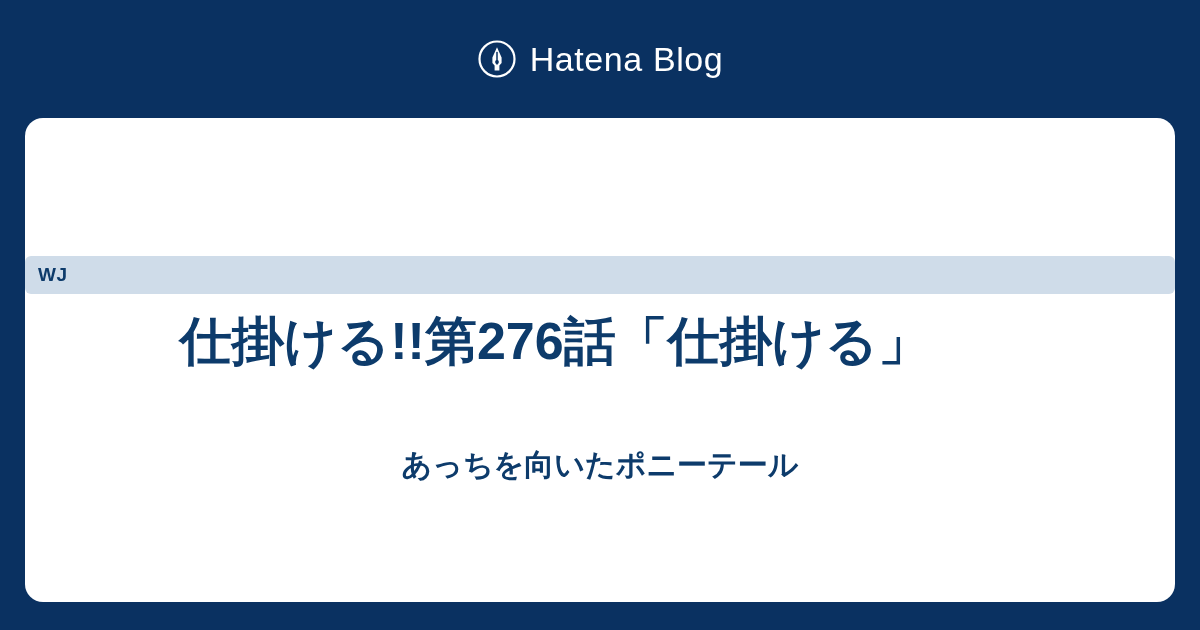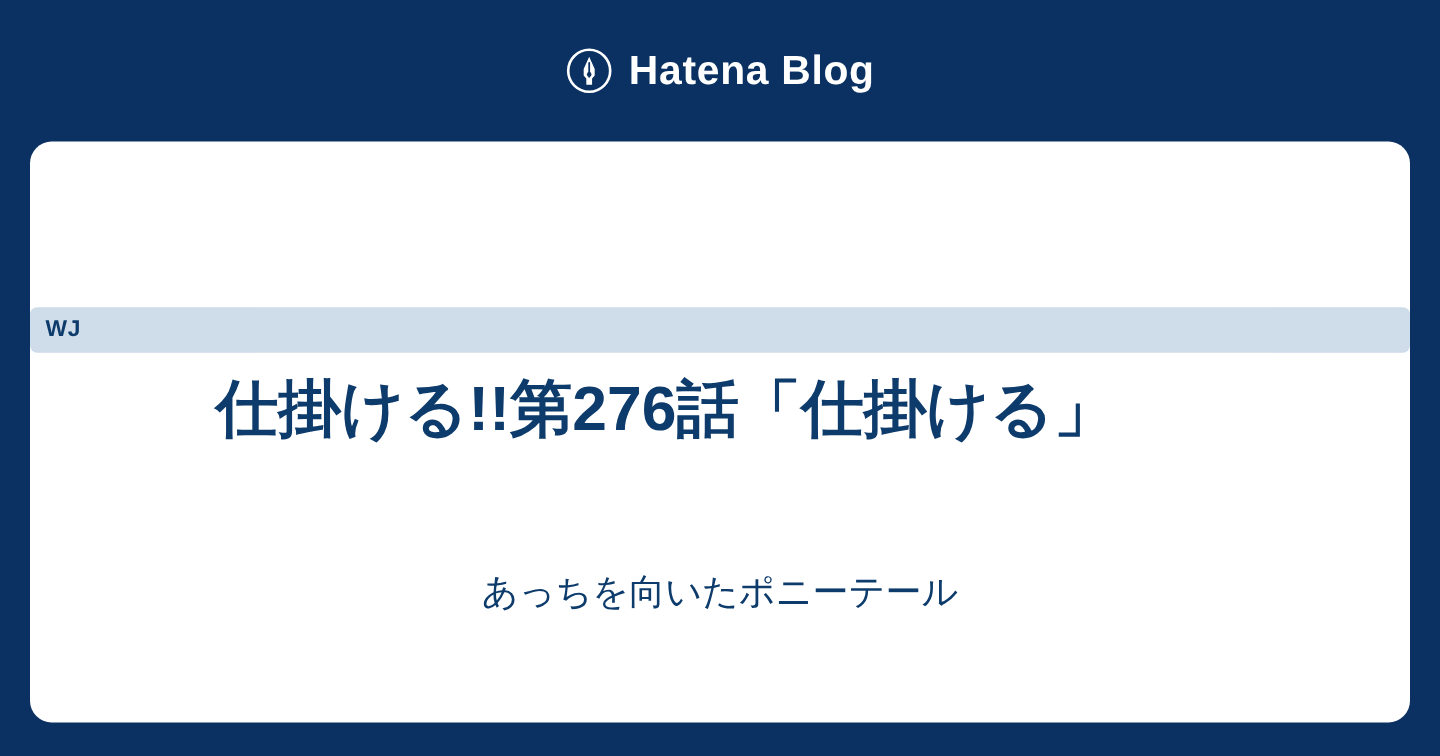--- a/index.html
+++ b/index.html
@@ -32,21 +32,21 @@
   .brand-logo {
     width: 40px;
     height: 40px;
     flex: 0 0 40px;
     display: block;
   }
 
   .brand-name {
     color: #ffffff;
     font-size: 34px;
-    font-weight: 700;
+    font-weight: 400;
     letter-spacing: 0.6px;
     line-height: 1;
     white-space: nowrap;
     font-family: "Liberation Sans", "DejaVu Sans", sans-serif;
   }
 
   
   .card {
     position: absolute;
     left: 25px;
@@ -92,24 +92,24 @@
     line-height: 1.22;
     letter-spacing: 0px;
     text-align: center;
     max-width: 1060px;
     white-space: nowrap;
     font-family: "Liberation Sans", "DejaVu Sans", sans-serif;
   }
 
   
   .blog-name {
-    margin-top: 101px;
+    margin-top: 72px;
     color: #0d3b6b;
     font-size: 30px;
-    font-weight: normal;
+    font-weight: bold;
     line-height: 1.3;
     text-align: center;
     letter-spacing: 0px;
     white-space: nowrap;
     font-family: "Liberation Sans", "DejaVu Sans", sans-serif;
   }
 </style>
 </head>
 <body>
 

